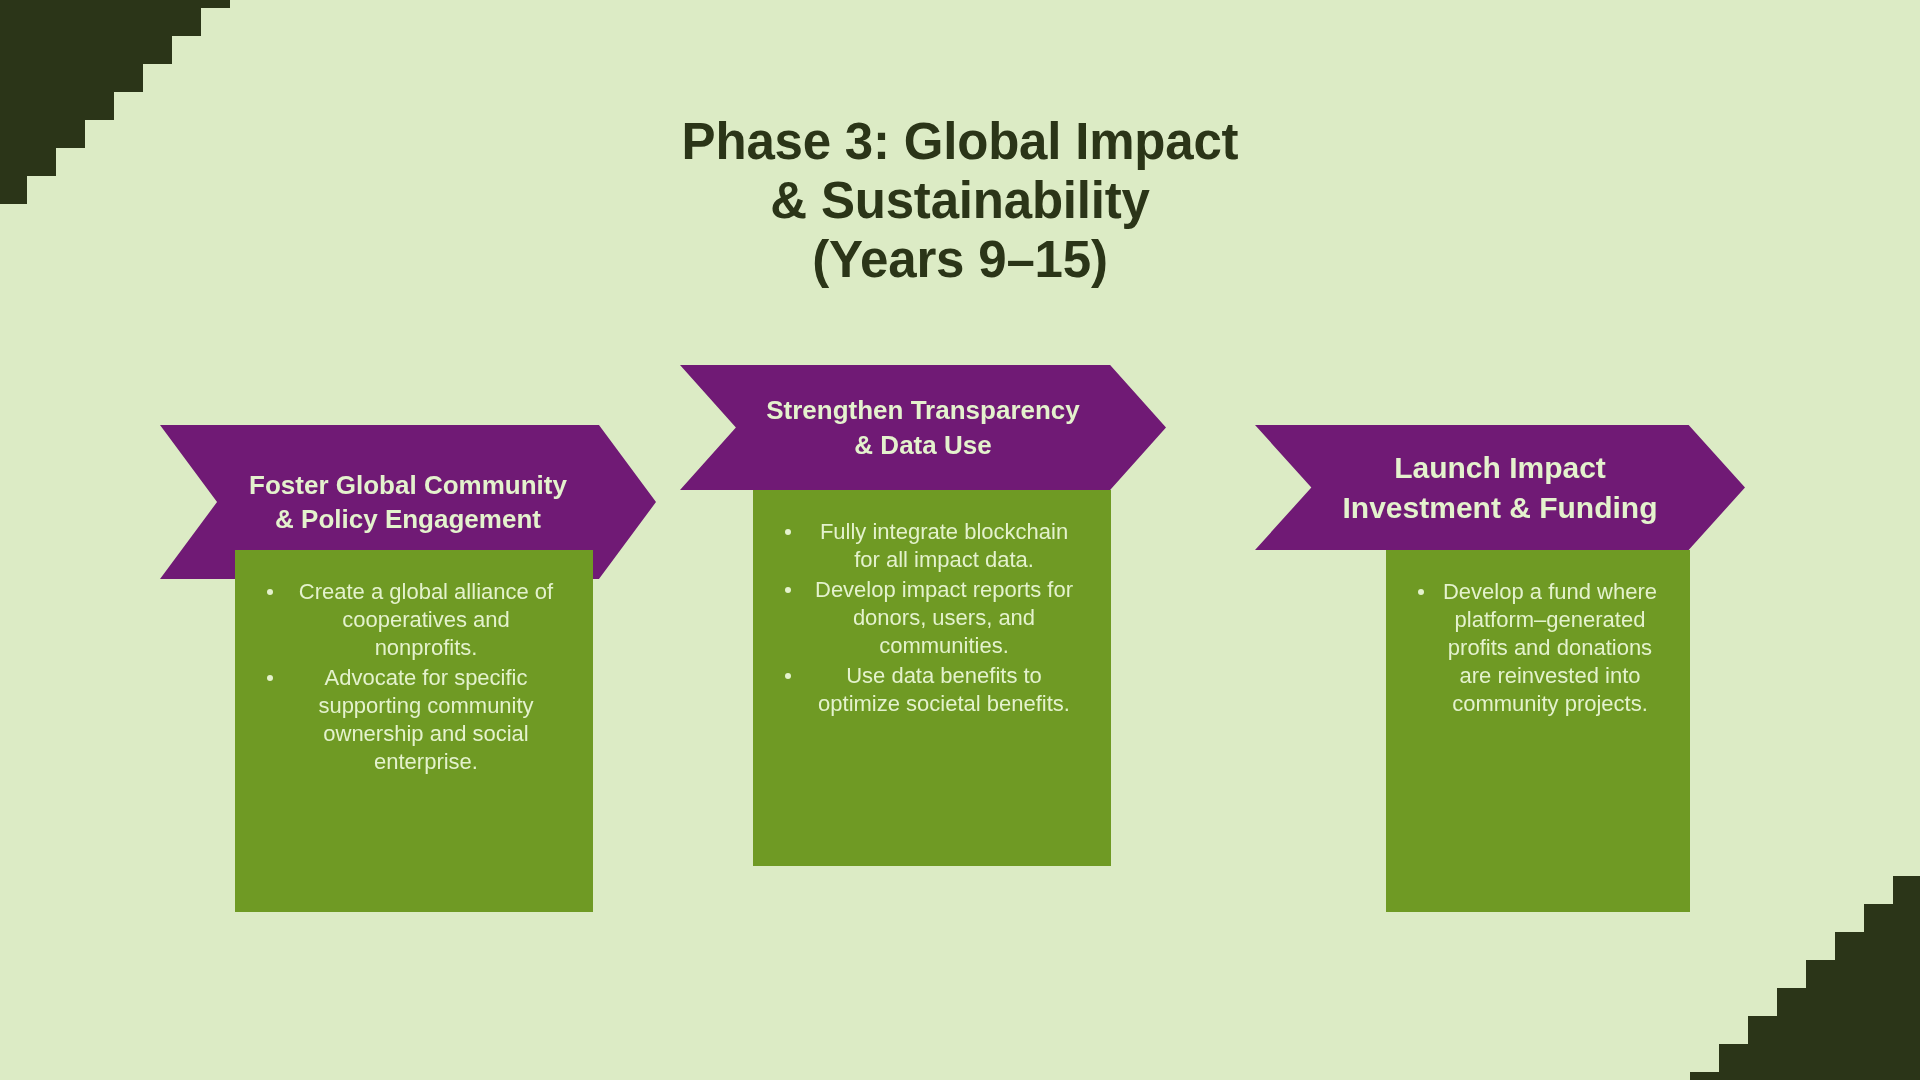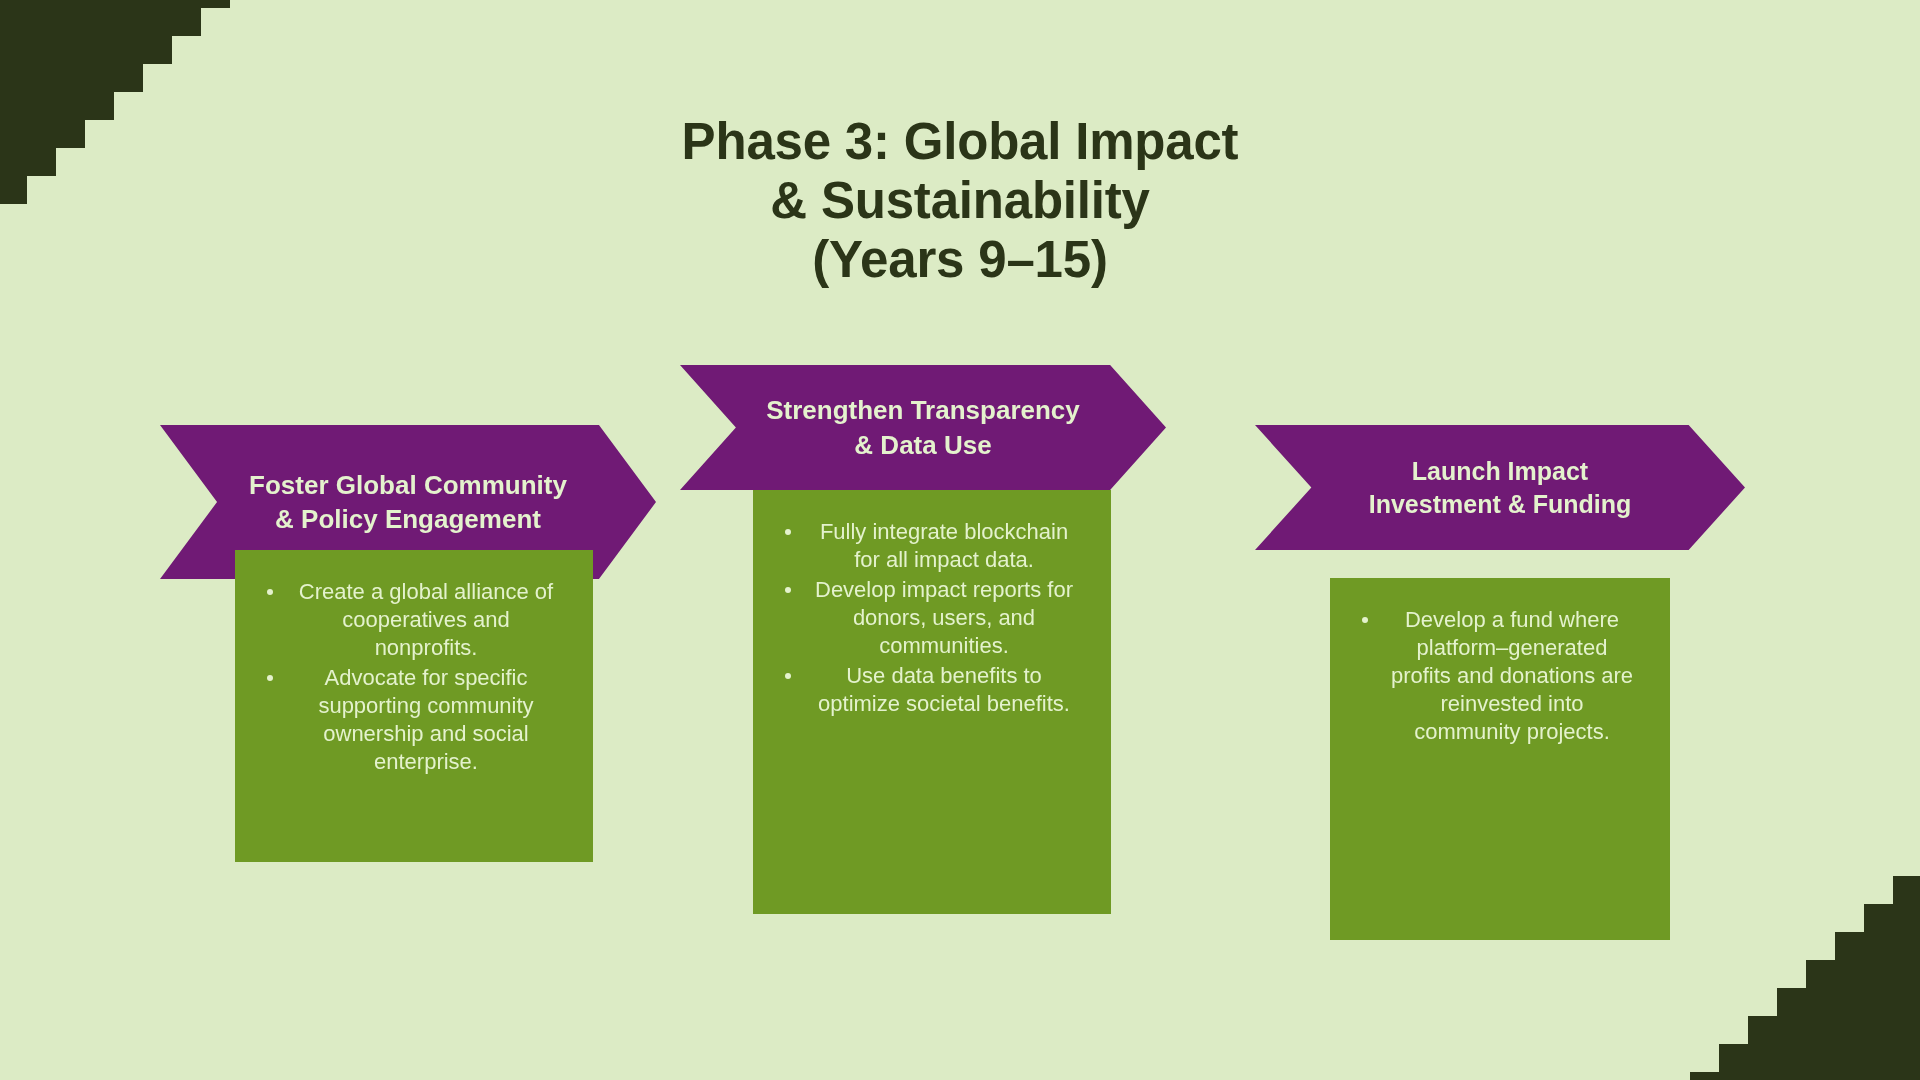--- a/index.html
+++ b/index.html
@@ -92,29 +92,29 @@
     left: 10px;
     top: 0.52em;
     width: 6px;
     height: 6px;
     border-radius: 50%;
     background: #e4f2cd;
   }
 
   
   #card-1 .chevron   { left: 160px;  top: 425px; width: 496px; height: 154px; }
-  #card-1 .body-panel{ left: 235px;  top: 550px; width: 358px; height: 312px; }
+  #card-1 .body-panel{ left: 235px;  top: 550px; width: 358px; height: 362px; }
 
   #card-2 .chevron   { left: 680px;  top: 365px; width: 486px; height: 125px; }
-  #card-2 .body-panel{ left: 753px;  top: 490px; width: 358px; height: 424px; }
+  #card-2 .body-panel{ left: 753px;  top: 490px; width: 358px; height: 376px; }
 
   #card-3 .chevron   { left: 1255px; top: 425px; width: 490px; height: 125px; }
-  #card-3 .body-panel{ left: 1330px; top: 550px; width: 340px; height: 362px; margin-top: 28px; }
+  #card-3 .body-panel{ left: 1386px; top: 550px; width: 304px; height: 362px; }
 
-  #card-3 .chevron { font-size: 25px; text-align: center; }
+  #card-3 .chevron { font-size: 30px; text-align: center; }
   #card-2 .bullets { font-size: 22px; }
 </style>
 </head>
 <body>
 
 <div class="corner corner-tl">
   <svg width="260" height="230" viewBox="0 0 260 230" xmlns="http://www.w3.org/2000/svg">
     <path fill="#2b3518" d="M0,0 H230 V8 H201 V36 H172 V64 H143 V92 H114 V120 H85 V148 H56 V176 H27 V204 H0 Z"></path>
   </svg>
 </div>

